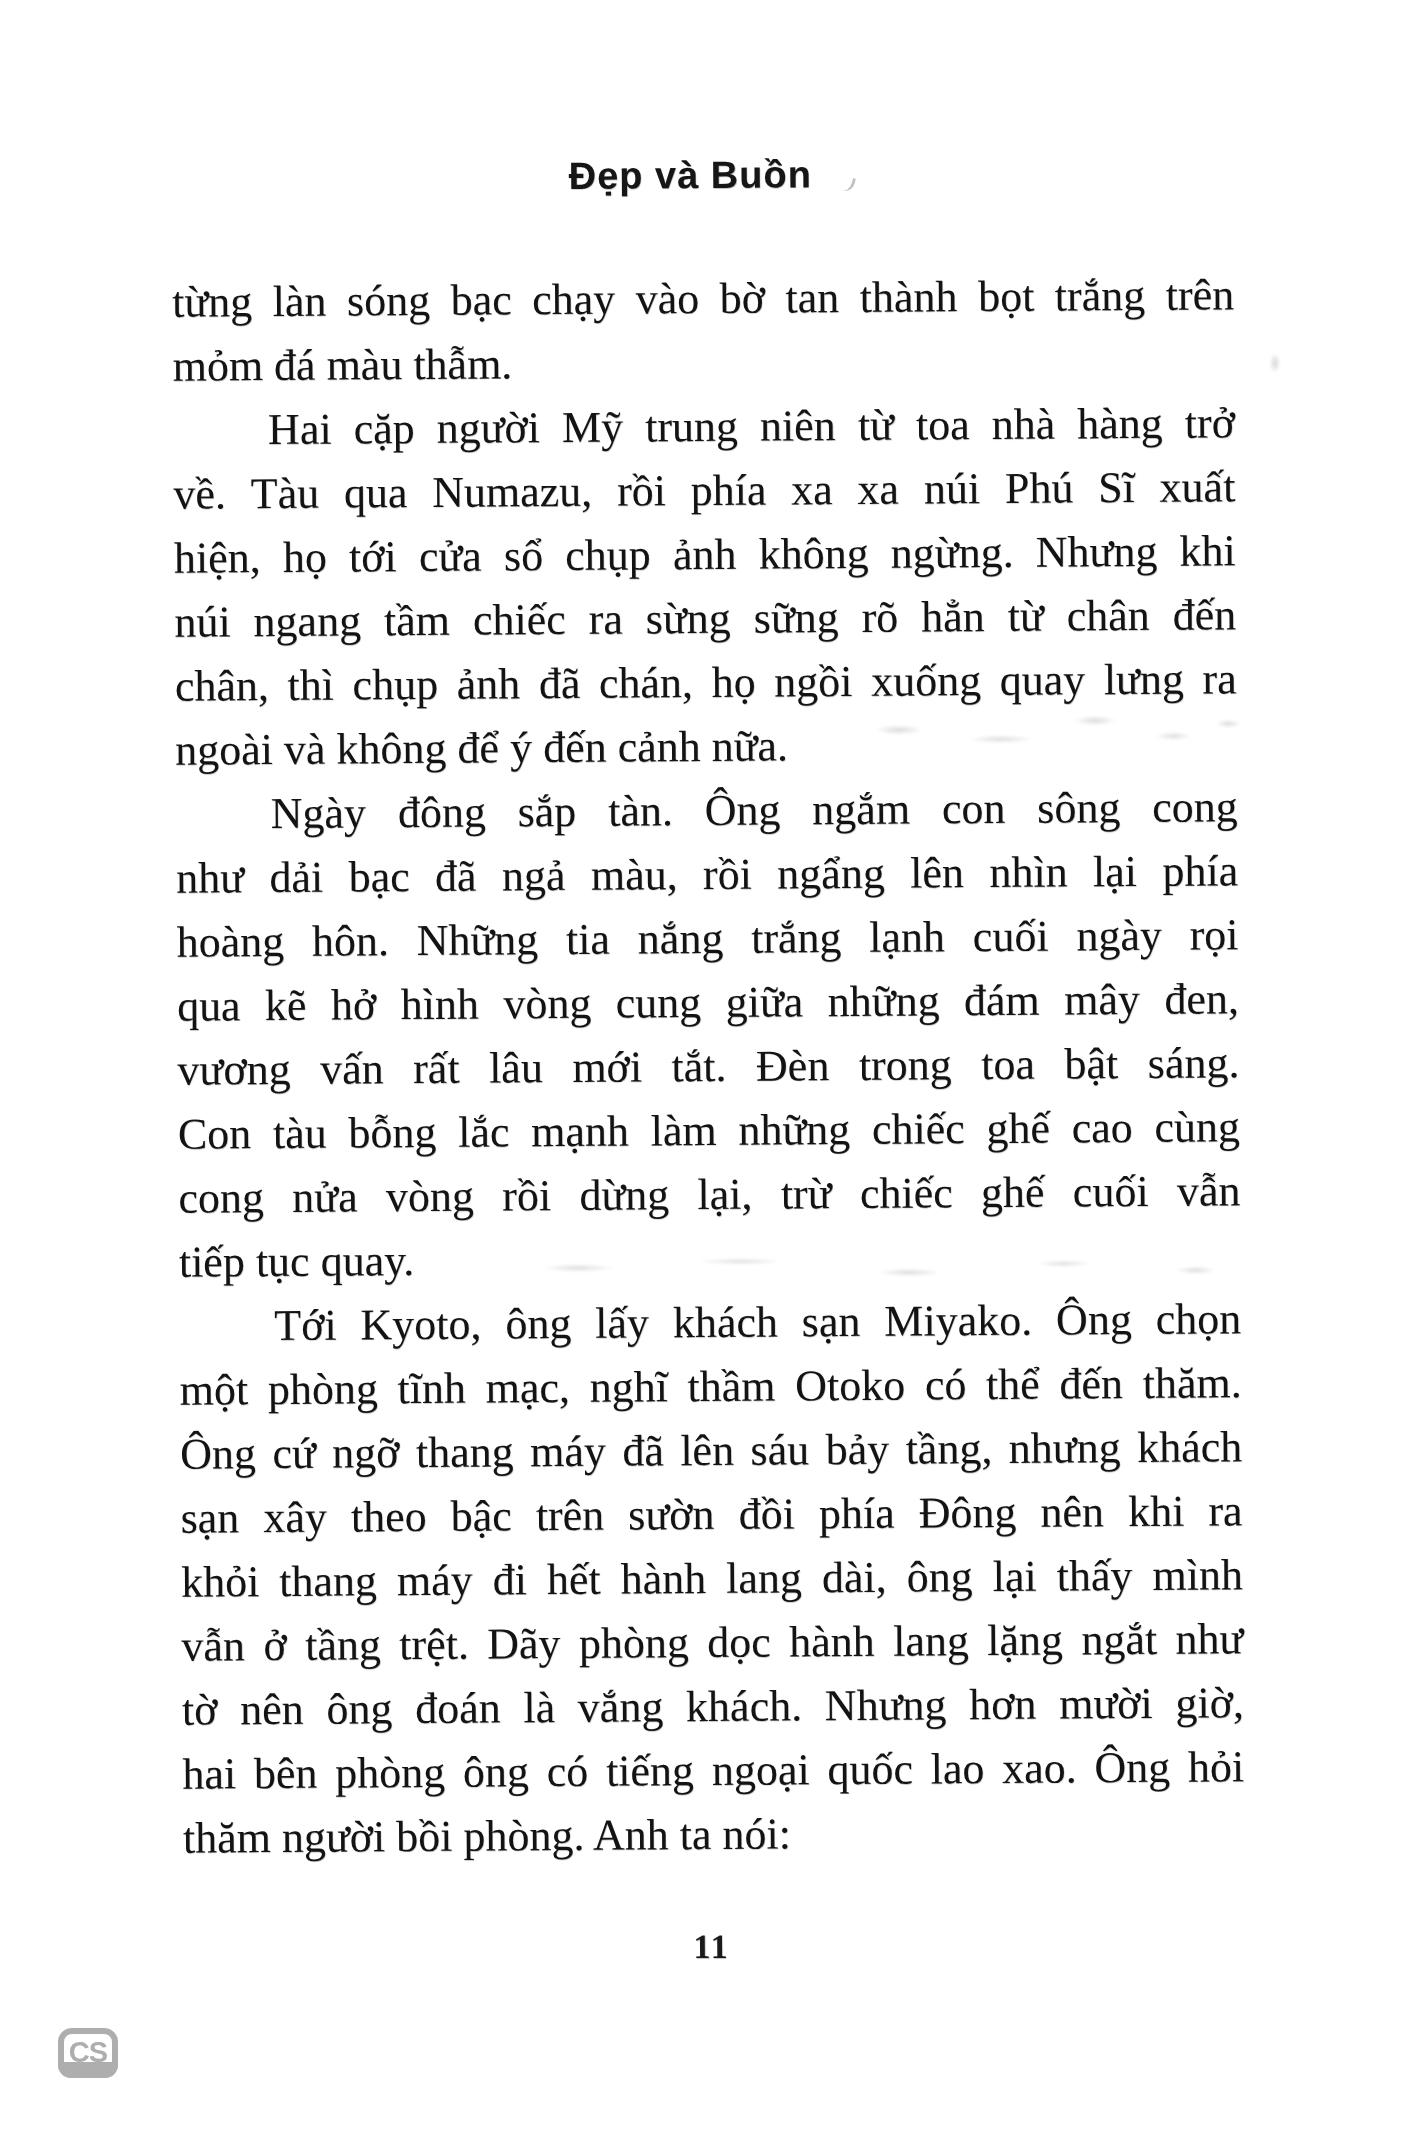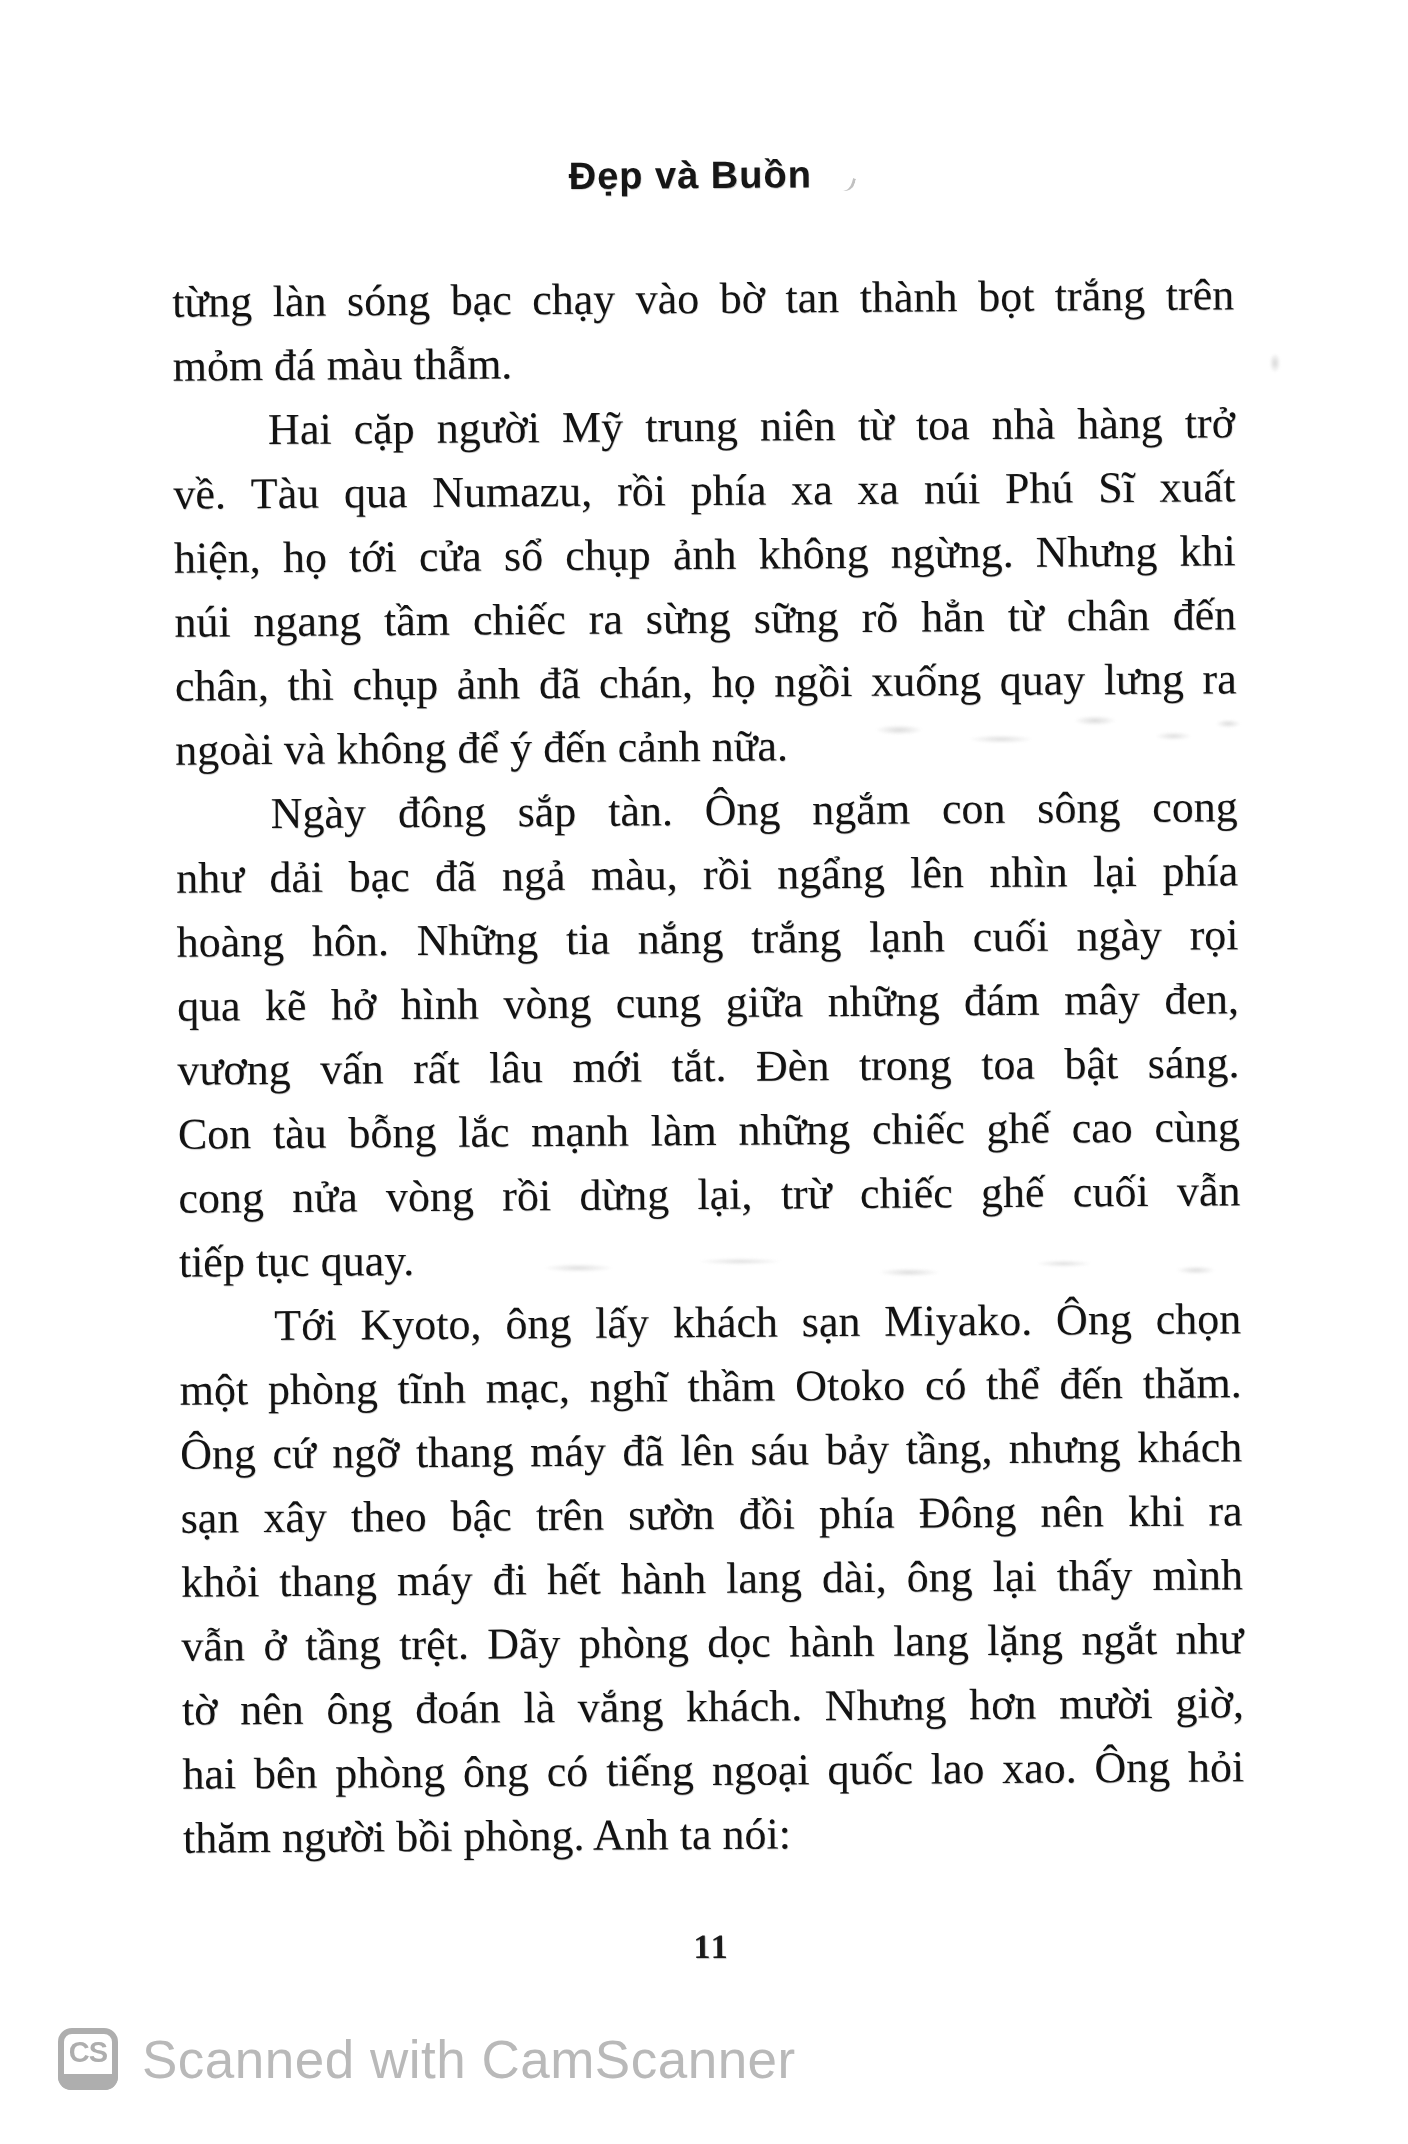--- a/index.html
+++ b/index.html
@@ -100,21 +100,21 @@
   
   .watermark {
     position: absolute;
     left: 58px; top: 2028px;
     display: flex;
     align-items: center;
     gap: 24px;
   }
   .cs-logo {
     position: relative;
-    width: 60px; height: 62px;
+    width: 60px; height: 50px;
     box-sizing: border-box;
     border: 6px solid #aeaeae;
     border-radius: 14px;
     background: #ffffff;
   }
   .cs-letters {
     position: absolute;
     top: 0; left: 0; right: 0;
     text-align: center;
     font-family: "Liberation Sans", sans-serif;
@@ -439,16 +439,15 @@
 
   <div class="smudge s1"></div>
   <div class="smudge s2"></div>
   <div class="smudge s3"></div>
 
   <div class="watermark">
     <div class="cs-logo">
       <span class="cs-letters">CS</span>
       <div class="cs-bar"></div>
     </div>
-    <span class="wm-text">Scanned with CamScanner</span>
   </div>
 
 </div>
 
 </body></html>

